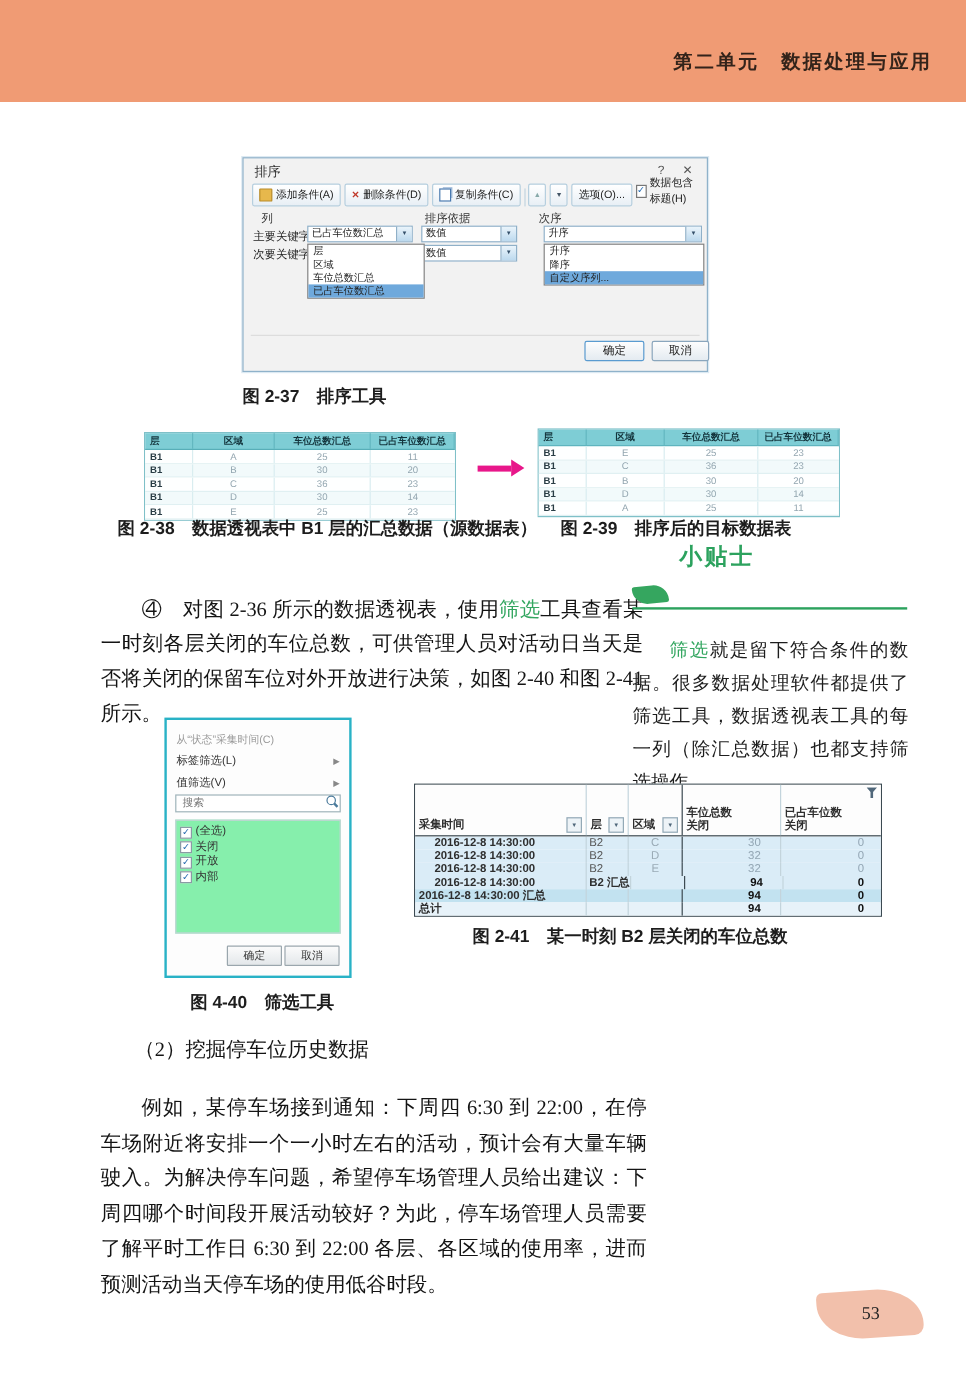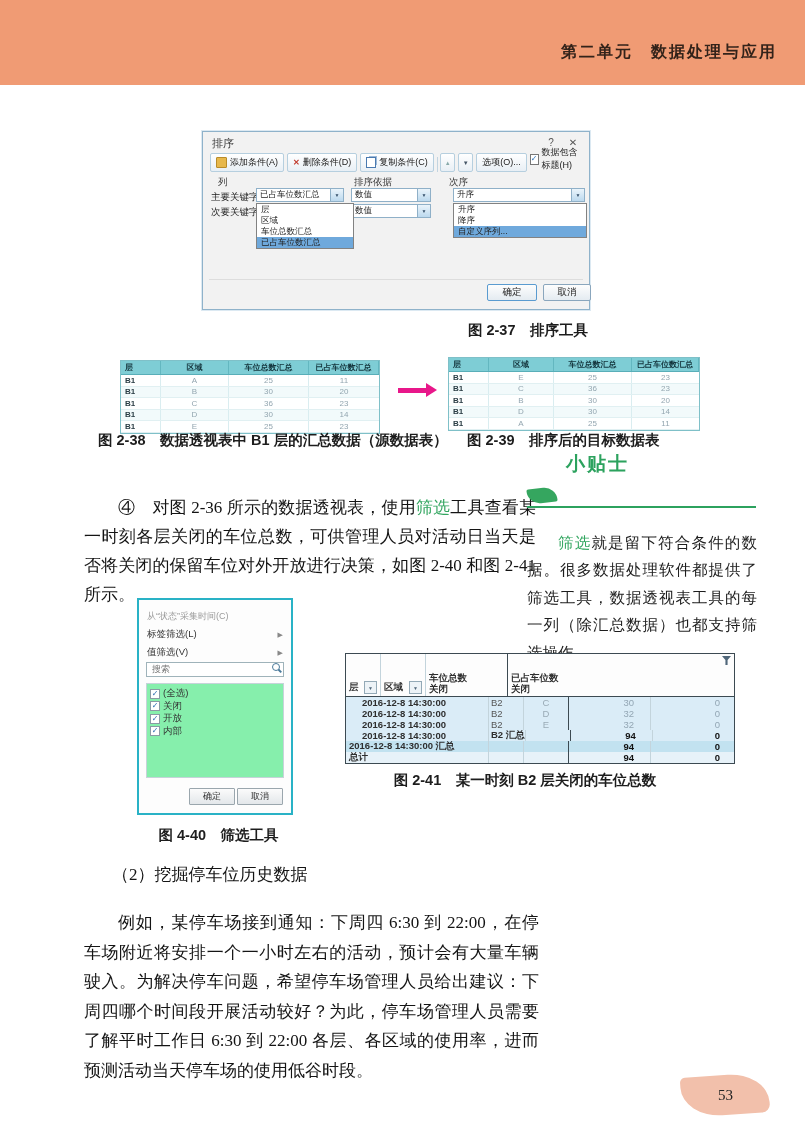--- a/index.html
+++ b/index.html
@@ -50,21 +50,21 @@
   .sd-list .litem:last-child{background:#6fa9dc}
   .sd-footline{position:absolute;left:6px;right:6px;top:147px;border-top:1px solid #dddddd}
   .sd-okcancel{position:absolute;top:152px;height:15px;border:1px solid #8aa6bd;
       background:linear-gradient(#fdfdfd,#e4ebf1);font-size:9.5px;display:flex;align-items:center;
       justify-content:center;border-radius:2px;color:#222}
   .sd-ok{left:284px;width:48px;border-color:#5a9bd0}
   .sd-cancel{left:340px;width:46px}
 
   
   .caption{position:absolute;font-weight:bold;font-size:14.5px;color:#1d1d1d;white-space:nowrap}
-  .cap37{left:202px;top:321px;width:386px;text-align:right}
+  .cap37{left:202px;top:321px;width:386px;text-align:left}
   .cap38{left:98px;top:431px}
   .cap39{left:467px;top:431px}
   .cap40{left:126px;top:826px;width:185px;text-align:center}
   .cap41{left:329px;top:771px;width:392px;text-align:center}
 
   
   .ptable{position:absolute;border:1px solid #7fc0c8;background:#fff;box-sizing:border-box}
   .t38{left:120px;top:360px;width:260px}
   .t39{left:448px;top:357px;width:252px}
   .ptable .trow{display:flex;height:10.5px;align-items:center;border-bottom:1px solid #e0f0f2;background:#feffff}
@@ -367,20 +367,24 @@
       <div class="litem">开放</div>
       <div class="litem">内部</div>
     </div>
   <div class="fd-btn fd-ok">确定</div>
   <div class="fd-btn fd-cancel">取消</div>
 </div>
 <div class="caption cap40">图 4-40　筛选工具</div>
 
 <div class="t41">
   <div class="t41head">
+    <div class="hcell h1">
+      <span>采集时间</span>
+      <span class="hdd">▼</span>
+    </div>
     <div class="hcell h2">
       <span>层</span>
       <span class="hdd">▼</span>
     </div>
     <div class="hcell h3">
       <span>区域</span>
       <span class="hdd">▼</span>
     </div>
     <div class="hcell h4">
       <span class="two">

